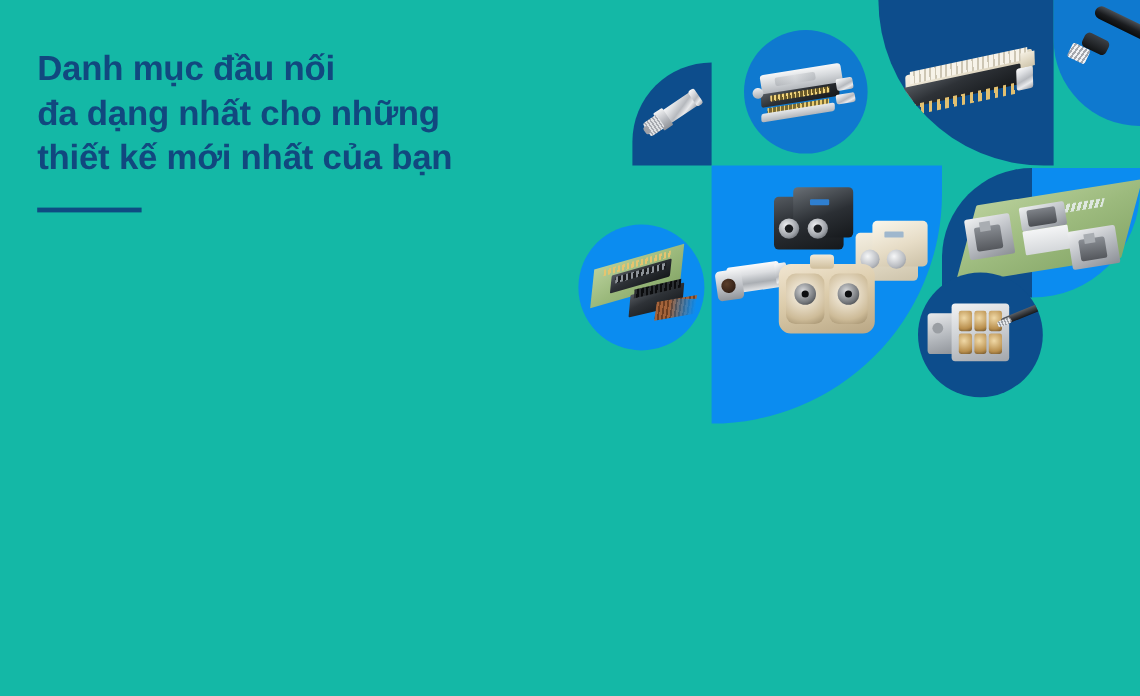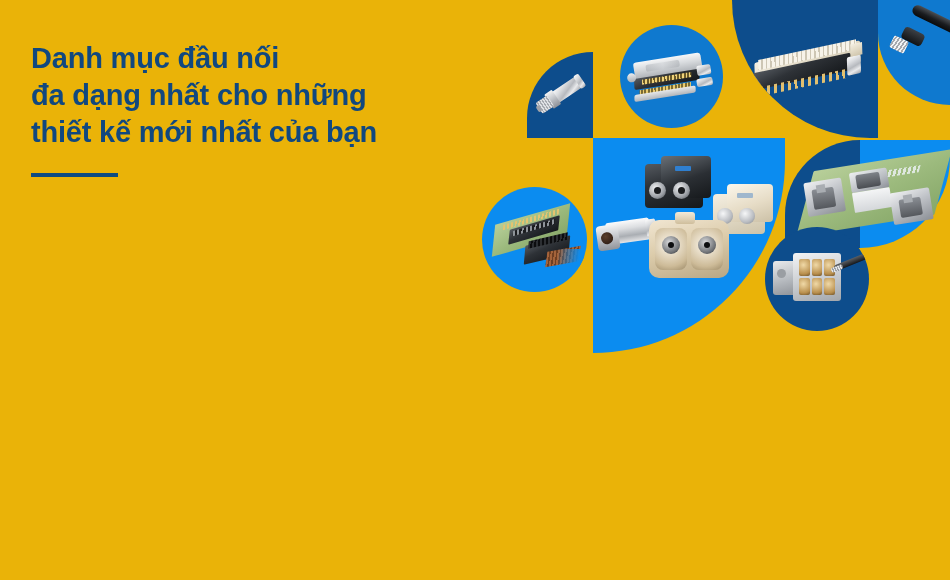--- a/index.html
+++ b/index.html
@@ -10,21 +10,21 @@
     width: 950px;
     height: 580px;
     overflow: hidden;
     background: #f2f3f4;
     font-family: "Liberation Sans", sans-serif;
   }
   #banner {
     position: relative;
     width: 950px;
     height: 580px;
-    background: #eab308;
+    background: #14b8a6;
   }
 
   
   #headline-block {
     position: absolute;
     left: 31px;
     top: 40px;
     width: 440px;
   }
   #headline {

